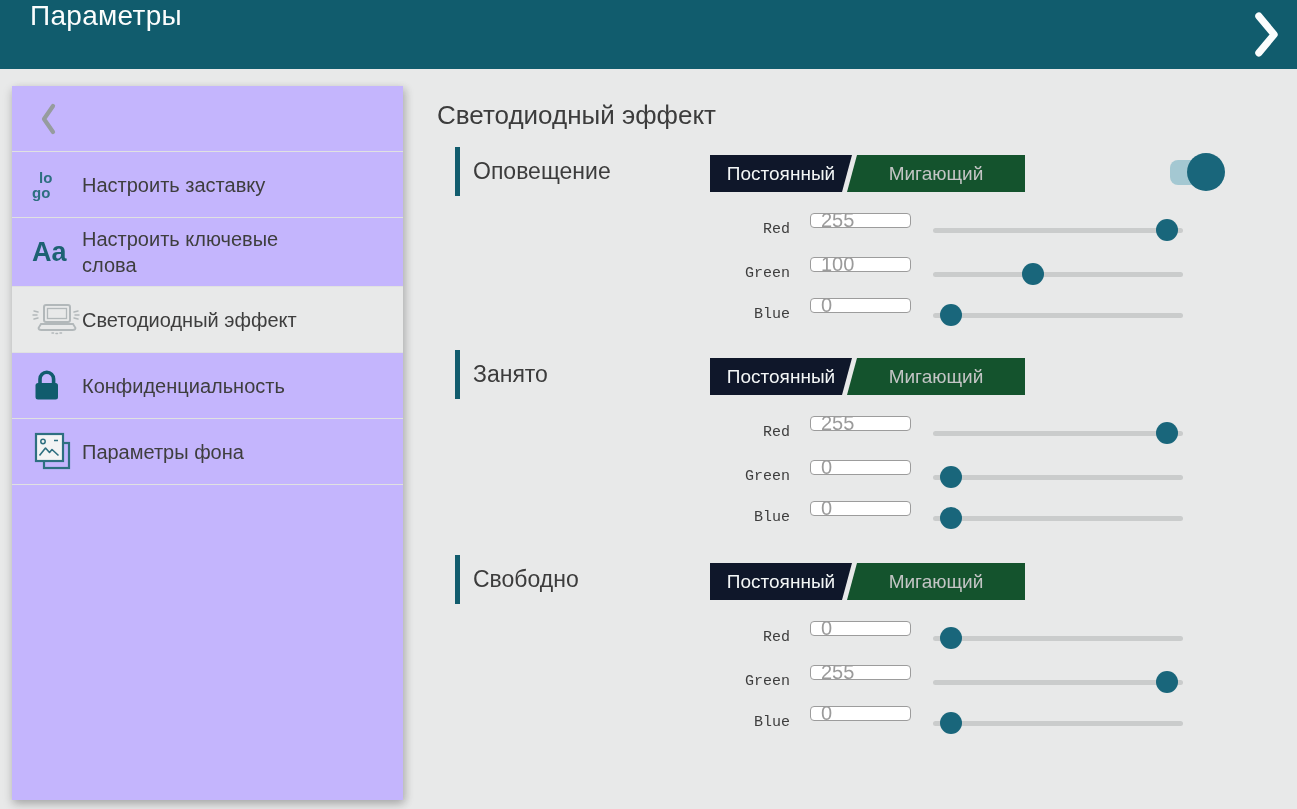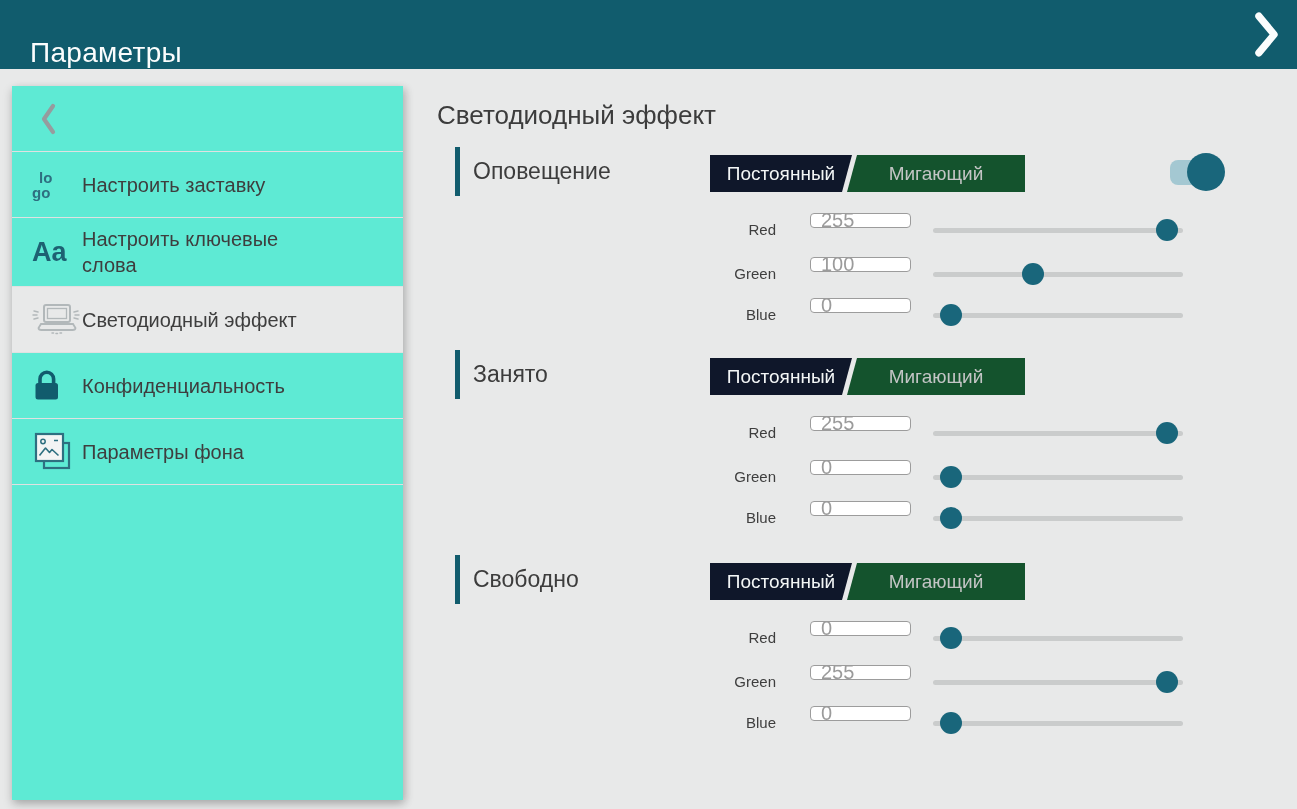--- a/index.html
+++ b/index.html
@@ -1,26 +1,26 @@
 <!DOCTYPE html>
 <html><head>
 <meta charset="utf-8">
 <style>
   html,body{margin:0;padding:0;width:1297px;height:809px;overflow:hidden;
     font-family:"Liberation Sans", sans-serif;background:#e8e9e9;}
   *{box-sizing:border-box;}
 
   
   .header{position:absolute;left:0;top:0;width:1297px;height:69px;background:#115c6d;
-    display:flex;align-items:flex-end;}
+    display:flex;align-items:flex-start;}
   .header-title{color:#fbfdfd;font-size:28px;margin-left:30px;letter-spacing:.3px;}
   .header-fwd{position:absolute;right:15px;top:11px;width:30px;height:47px;cursor:pointer;}
 
   
-  .sidebar{position:absolute;left:12px;top:86px;width:391px;height:714px;background:#5eead4;
+  .sidebar{position:absolute;left:12px;top:86px;width:391px;height:714px;background:#c4b5fd;
     box-shadow:0 4px 9px rgba(0,0,0,.22), 4px 2px 8px rgba(0,0,0,.10);}
   .back-row{height:66px;display:flex;align-items:center;padding-left:27px;
     border-bottom:1px solid #e0e1e1;cursor:pointer;}
   .side-item{min-height:66px;display:flex;align-items:center;padding:8px 18px 8px 20px;
     border-bottom:1px solid #e0e1e1;cursor:pointer;}
   .side-item.selected{background:#e8e9e9;}
   .icon-slot{width:50px;flex:0 0 50px;display:flex;align-items:center;justify-content:flex-start;}
   .side-label{font-size:20px;color:#3e3e3e;line-height:26px;max-width:252px;}
 
   .ic-logo{color:#2e6f80;font-size:15px;font-weight:bold;line-height:15px;}
@@ -45,22 +45,22 @@
     font-size:19px;line-height:37px;text-align:center;cursor:pointer;
     clip-path:polygon(10px 0,100% 0,100% 100%,0 100%);}
 
   .toggle{position:absolute;left:733px;top:5px;width:56px;height:40px;cursor:pointer;}
   .toggle-track{position:absolute;left:0;top:8px;width:46px;height:25px;border-radius:8px;
     background:#a4c8d2;}
   .toggle-knob{position:absolute;left:17px;top:1px;width:38px;height:38px;border-radius:50%;
     background:#19667b;}
 
   .channel{position:absolute;left:0;width:780px;height:34px;}
-  .ch-label{position:absolute;left:206px;width:133px;text-align:right;font-size:15px;
-    color:#3e3e3e;line-height:34px;}
+  .ch-label{position:absolute;left:220px;width:133px;text-align:right;font-size:15px;
+    color:#3e3e3e;line-height:34px;font-family:Liberation Mono, monospace;}
   .ch-input{position:absolute;left:373px;top:0;width:101px;height:15px;border:1px solid #9c9c9c;
     border-radius:4px;background:#fff;color:#9b9b9b;font-size:20px;padding:0 0 0 10px;
     font-family:"Liberation Sans", sans-serif;outline:none;}
   .slider{position:absolute;left:496px;top:0;width:250px;height:34px;cursor:pointer;}
   .slider-track{position:absolute;left:0;top:15px;width:250px;height:5px;border-radius:3px;
     background:#cacccc;}
   .slider-thumb{position:absolute;top:6px;width:22px;height:22px;border-radius:50%;
     background:#19667b;}
 </style>
 </head>

